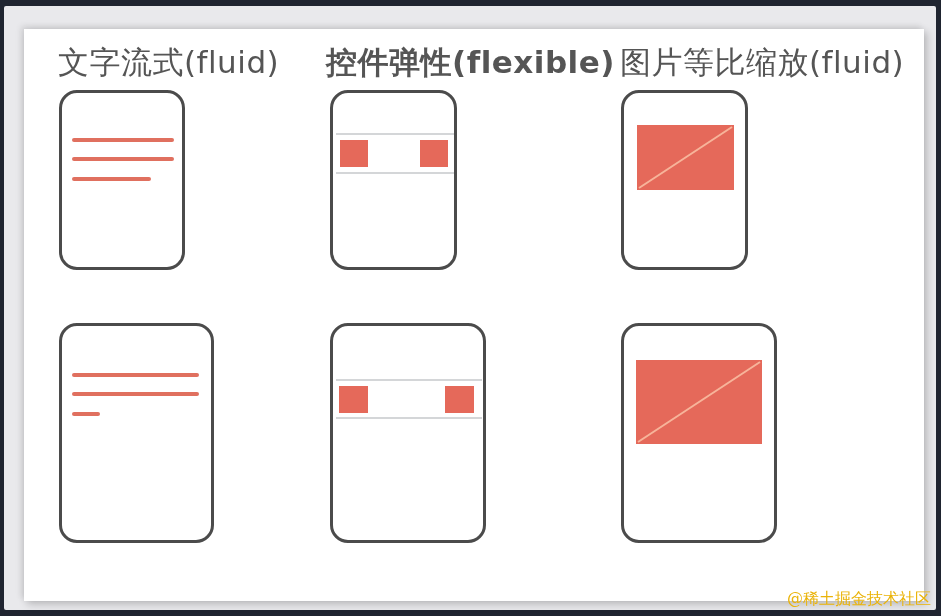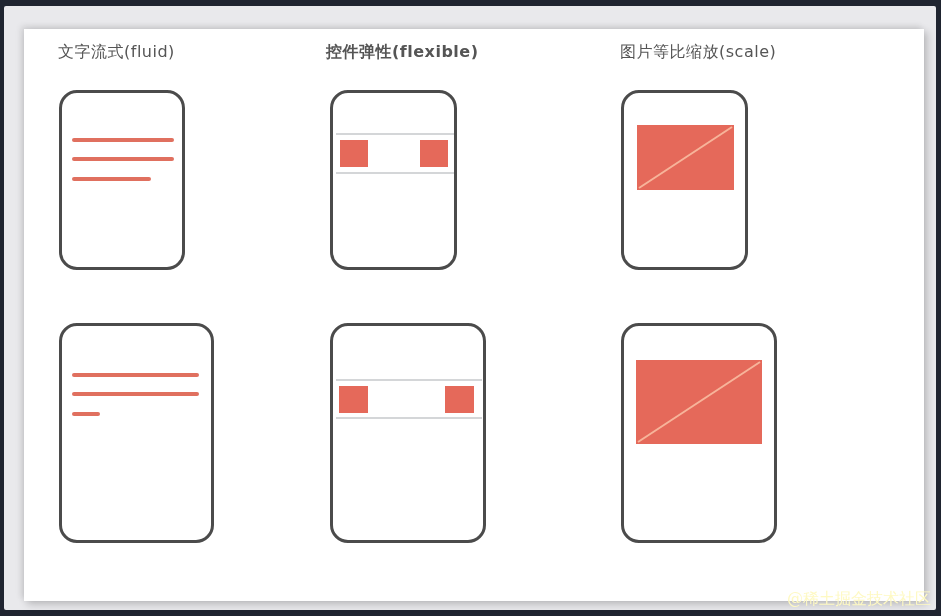--- a/index.html
+++ b/index.html
@@ -14,21 +14,21 @@
     background: #e9e9ec;
     border-radius: 2px;
   }
   .canvas {
     position: absolute; left: 20px; top: 23px; width: 900px; height: 572px;
     background: #ffffff;
     box-shadow: -3px -3px 6px rgba(0,0,0,0.10), 3px 3px 8px rgba(0,0,0,0.22);
   }
   .col-title {
     position: absolute; top: 42px;
-    font-size: 16px; color: #555555; letter-spacing: 0.5px;
+    font-size: 31px; color: #555555; letter-spacing: 0.5px;
     white-space: nowrap;
   }
   .phone {
     position: absolute;
     border: 3px solid #4b4b4b;
     border-radius: 18px;
     background: #ffffff;
     box-sizing: border-box;
   }
   .line {
@@ -39,34 +39,34 @@
   }
   .btn-box {
     position: absolute; background: #e5695a;
   }
   .img-box {
     position: absolute; background: #e5695a; overflow: hidden;
   }
   .img-box svg { position: absolute; left: 0; top: 0; width: 100%; height: 100%; }
   .watermark {
     position: absolute; right: 10px; bottom: 6px;
-    font-size: 16px; color: #fef9c3; white-space: nowrap;
+    font-size: 16px; color: #eab308; white-space: nowrap;
     font-family: "DejaVu Serif", serif;
   }
 </style>
 </head>
 <body>
 
 <div class="frame">
   <div class="canvas"></div>
 </div>
 
 <div class="col-title" style="left:58px;">文字流式(fluid)</div>
 <div class="col-title" style="left:326px;font-weight:bold;">控件弹性(flexible)</div>
-<div class="col-title" style="left:620px;">图片等比缩放(scale)</div>
+<div class="col-title" style="left:620px;">图片等比缩放(fluid)</div>
 
 <div class="phone" style="left:59px; top:90px; width:126px; height:180px;">
   <div class="line" style="left:10px; top:45px; width:102px;"></div>
   <div class="line" style="left:10px; top:64px; width:102px;"></div>
   <div class="line" style="left:10px; top:84px; width:79px;"></div>
 </div>
 
 <div class="phone" style="left:330px; top:90px; width:127px; height:180px;">
   <div class="bar-rule" style="left:3px; top:40px; width:118px;"></div>
   <div class="btn-box" style="left:7px; top:47px; width:28px; height:27px;"></div>

